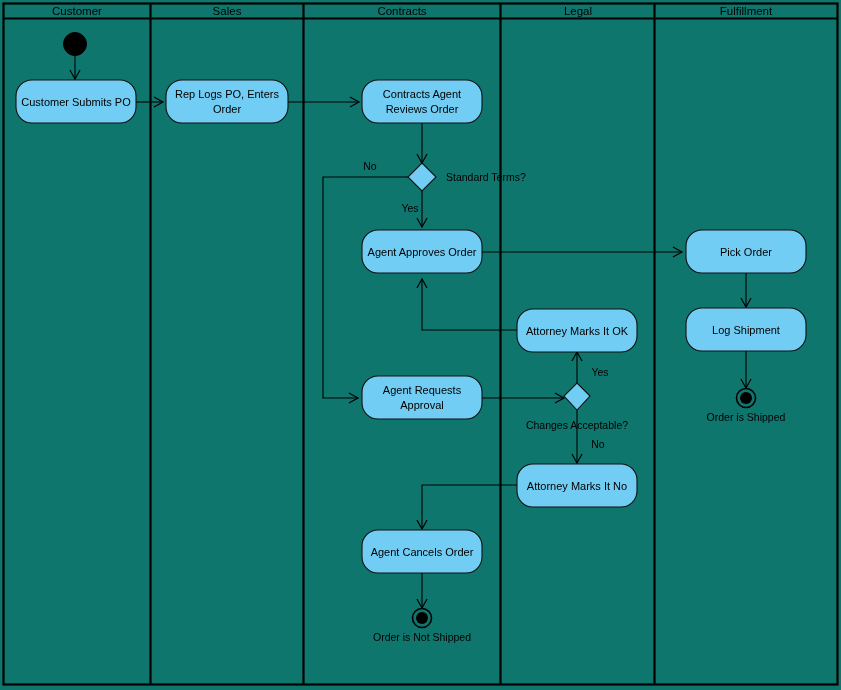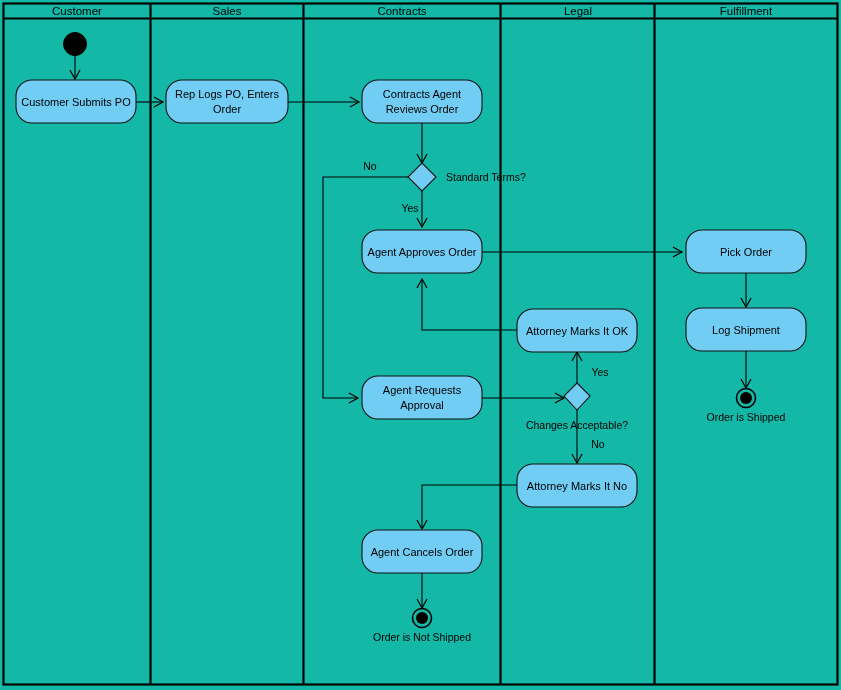--- a/index.html
+++ b/index.html
@@ -7,21 +7,21 @@
     padding: 0;
     background: #ffffff;
   }
   body {
     font-family: "Liberation Sans", sans-serif;
   }
   #canvas {
     position: relative;
     width: 841px;
     height: 690px;
-    background: #14b8a6;
+    background: #0f766e;
     overflow: hidden;
   }
   #diagram-svg {
     position: absolute;
     top: 0;
     left: 0;
     width: 841px;
     height: 690px;
   }
   .lane-title {

